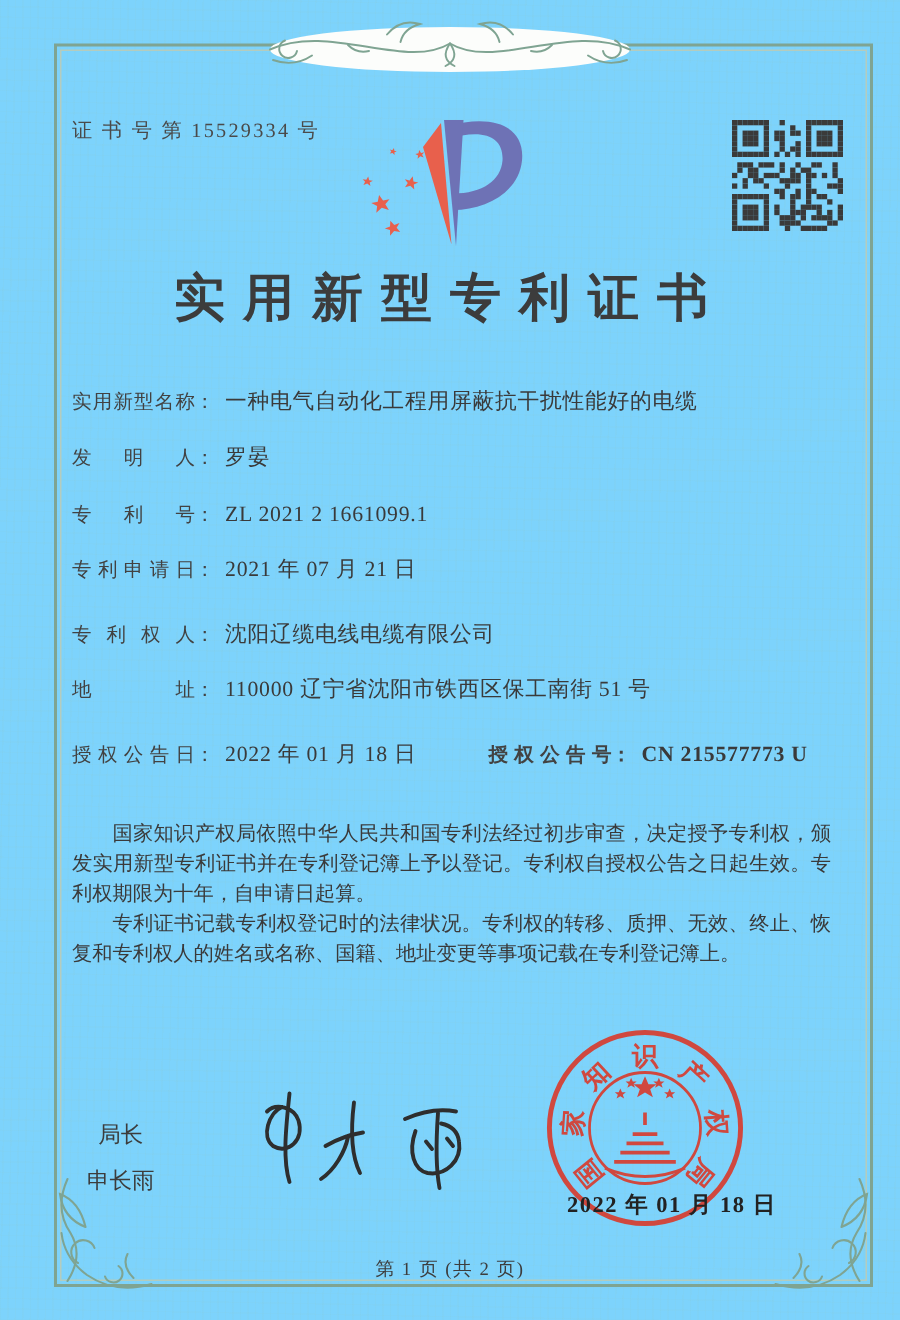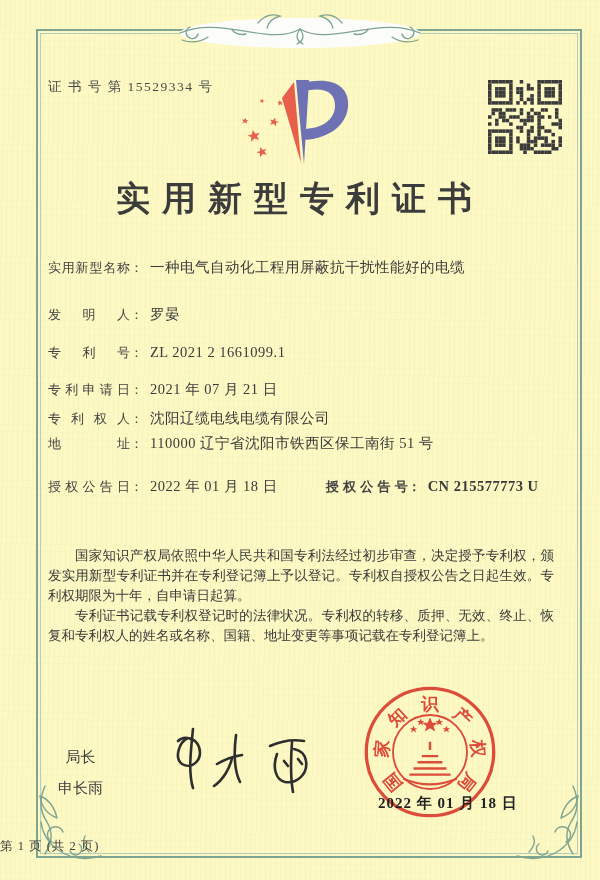--- a/index.html
+++ b/index.html
@@ -1,56 +1,56 @@
 <!DOCTYPE html>
 <html><head>
 <meta charset="utf-8">
 <style>
   html,body{margin:0;padding:0;background:#e8e8e4;}
-  .page{position:relative;width:600px;height:880px;background:#fef9c3;overflow:hidden;
+  .page{position:relative;width:600px;height:880px;background:#7dd3fc;overflow:hidden;
         font-family:"Liberation Serif","DejaVu Serif",serif;}
   .texture{position:absolute;inset:0;
     background:
       repeating-linear-gradient(91deg, rgba(150,192,170,0.07) 0 1px, transparent 1px 5px),
       repeating-linear-gradient(1deg, rgba(150,192,170,0.05) 0 1px, transparent 1px 7px);}
   .frame{position:absolute;left:36px;top:29px;right:18px;bottom:22px;border:2px solid #7fa492;}
   .frame::before{content:"";position:absolute;inset:2px;border:1px solid #b4ccbe;}
   .flourish-top{position:absolute;left:150px;top:6px;}
   .corner{position:absolute;}
   .corner-br{right:14px;bottom:16px;}
   .corner-bl{left:32px;bottom:16px;transform:scaleX(-1);}
   .cert-no{position:absolute;left:48px;top:78px;font-size:13.5px;color:#4a4a4a;letter-spacing:1.5px;}
   .logo{position:absolute;left:232px;top:74px;}
   .qr{position:absolute;left:488px;top:80px;}
   .title{position:absolute;left:0;right:0;top:176px;margin:0;text-align:center;
          font-size:34px;font-weight:700;letter-spacing:12px;padding-left:0;color:#3c3c3c;}
   .fields{position:absolute;left:48px;top:258px;right:44px;color:#3f3f3f;}
   .frow{display:flex;align-items:baseline;height:18px;white-space:nowrap;}
-  .frow:nth-child(1){margin-bottom:29px}
+  .frow:nth-child(1){margin-bottom:19px}
   .frow:nth-child(2){margin-bottom:21px}
   .frow:nth-child(3){margin-bottom:18px}
-  .frow:nth-child(4){margin-bottom:11px}
-  .frow:nth-child(5){margin-bottom:7px}
+  .frow:nth-child(4){margin-bottom:25px}
+  .frow:nth-child(5){margin-bottom:19px}
   .frow:nth-child(6){margin-bottom:25px}
   .flabel{display:inline-block;width:82px;font-size:13px;color:#424242;
           text-align:justify;text-align-last:justify;-moz-text-align-last:justify;}
   .colon{font-size:13px;margin-right:7px;color:#424242;}
   .fvalue{font-size:14.5px;color:#3a3a3a;letter-spacing:0.5px;text-align:right;}
   .fcell{display:flex;align-items:baseline;}
   .fcell2{margin-left:48px;font-weight:bold;}
   .bodytext{position:absolute;left:48px;right:46px;top:546px;font-size:13.5px;line-height:20px;
             color:#3a3a3a;text-align:justify;}
   .bodytext p{margin:0;text-indent:2em;}
   .sig-block{position:absolute;left:58px;top:742px;font-size:15px;color:#3c3c3c;line-height:31px;text-align:center;}
   .signature{position:absolute;left:158px;top:722px;}
   .seal{position:absolute;left:356px;top:678px;opacity:0.9;}
   .seal-char{font-size:17px;font-weight:bold;fill:#d93a2b;}
   .seal-date{position:absolute;left:378px;top:794px;font-size:15px;font-weight:600;
              color:#222;letter-spacing:1px;z-index:5;}
-  .footer{position:absolute;left:0;right:0;top:838px;font-size:12.5px;color:#3d3d3d;letter-spacing:1px;}
+  .footer{position:absolute;left:0;right:0;top:838px;text-align:center;font-size:12.5px;color:#3d3d3d;letter-spacing:1px;}
   svg{display:block;}
 </style>
 </head>
 <body>
 
 <div class="page">
   <div class="texture"></div>
   <div class="frame"></div>
 
   <svg class="flourish-top" width="300" height="48" viewBox="0 0 300 48">

